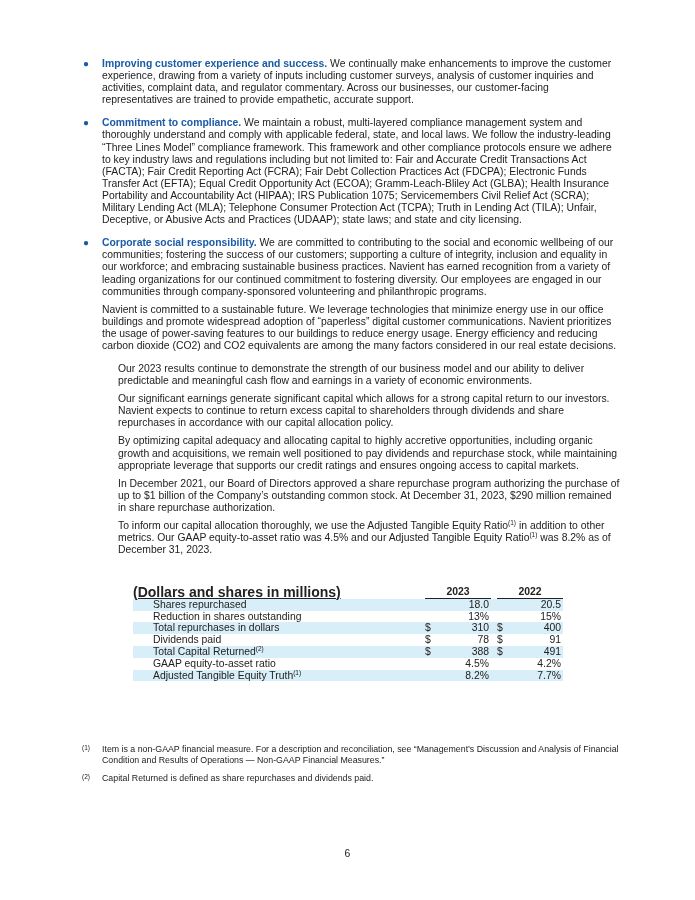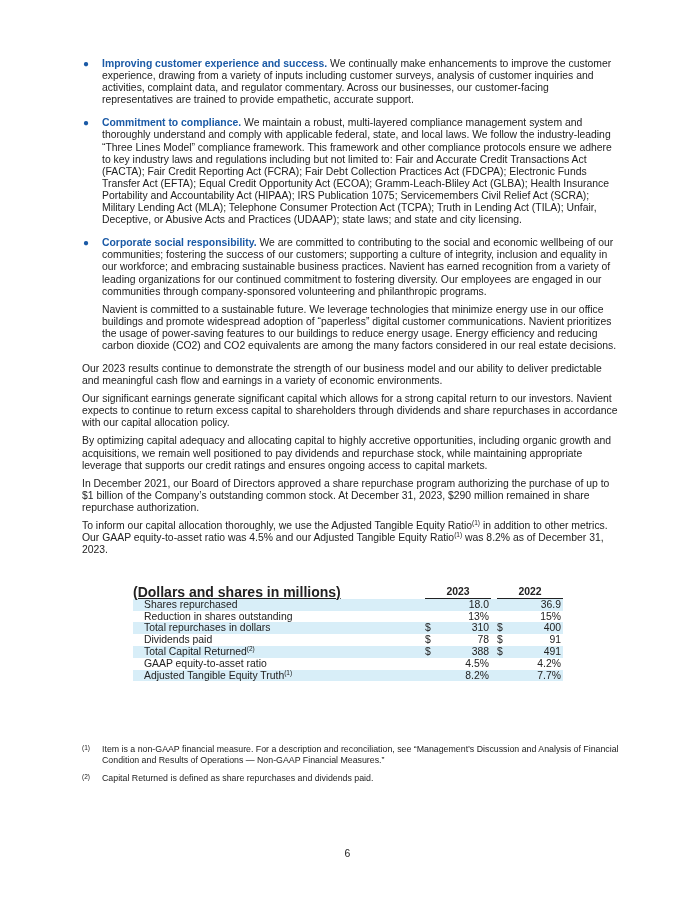--- a/index.html
+++ b/index.html
@@ -19,33 +19,33 @@
   .bullet-dot {
     position: absolute; left: 1px; top: 0; color: #1b5aa6; font-size: 10px;
   }
   .bullet-head { color: #1b5aa6; font-weight: bold; }
   .bullet p + p { margin-top: 6px; }
 
   .section { position: absolute; left: 82px; top: 363px; width: 540px; }
   .section-title {
     color: #5a2a82; font-weight: bold; font-style: italic; margin-bottom: 6px;
   }
-  .para { margin-bottom: 6px; }
+  .para { margin-bottom: 6px; margin-left: 36px; }
   sup { font-size: 6.5px; line-height: 0; vertical-align: 4px; }
 
   .fin-table {
     position: absolute; left: 133px; top: 586px; width: 430px;
     border-collapse: collapse; font-size: 10.4px;
   }
   .fin-table td, .fin-table th { padding: 0; height: 11.8px; line-height: 11.8px; white-space: nowrap; }
   .fin-table th { font-weight: bold; text-align: center; }
   .fin-table .th-label { text-align: left; text-decoration: underline; font-size: 14px; }
   .fin-table .th-year span { display: inline-block; border-bottom: 1px solid #222; width: 100%; }
   .fin-table tr.band td { background: #d8eef8; }
-  .fin-table td.label { padding-left: 11px; }
+  .fin-table td.label { padding-left: 20px; }
   .fin-table td.cur { text-align: left; width: 16px; }
   .fin-table td.val { text-align: right; padding-right: 2px; }
   .gap { width: 6px; }
 
   .footnotes { position: absolute; left: 82px; top: 744px; width: 540px; font-size: 8.8px; line-height: 11px; }
   .footnote { position: relative; padding-left: 20px; margin-bottom: 7px; }
   .fn-mark { position: absolute; left: 0; top: -2px; font-size: 6.5px; }
 
   .page-number { position: absolute; left: 0; width: 695px; top: 848px; text-align: center; font-size: 10.4px; }
 </style>
@@ -87,21 +87,21 @@
         <th colspan="2" class="th-year" style="width:66px"><span>2022</span></th>
       </tr>
     </thead>
     <tbody id="table-body">
         <tr class="band">
           <td class="label"><span>Shares repurchased</span></td>
           <td class="cur"></td>
           <td class="val">18.0</td>
           <td class="gap"></td>
           <td class="cur"></td>
-          <td class="val">36.9</td>
+          <td class="val">20.5</td>
         </tr>
         <tr>
           <td class="label"><span>Reduction in shares outstanding</span></td>
           <td class="cur"></td>
           <td class="val">13%</td>
           <td class="gap"></td>
           <td class="cur"></td>
           <td class="val">15%</td>
         </tr>
         <tr class="band">

